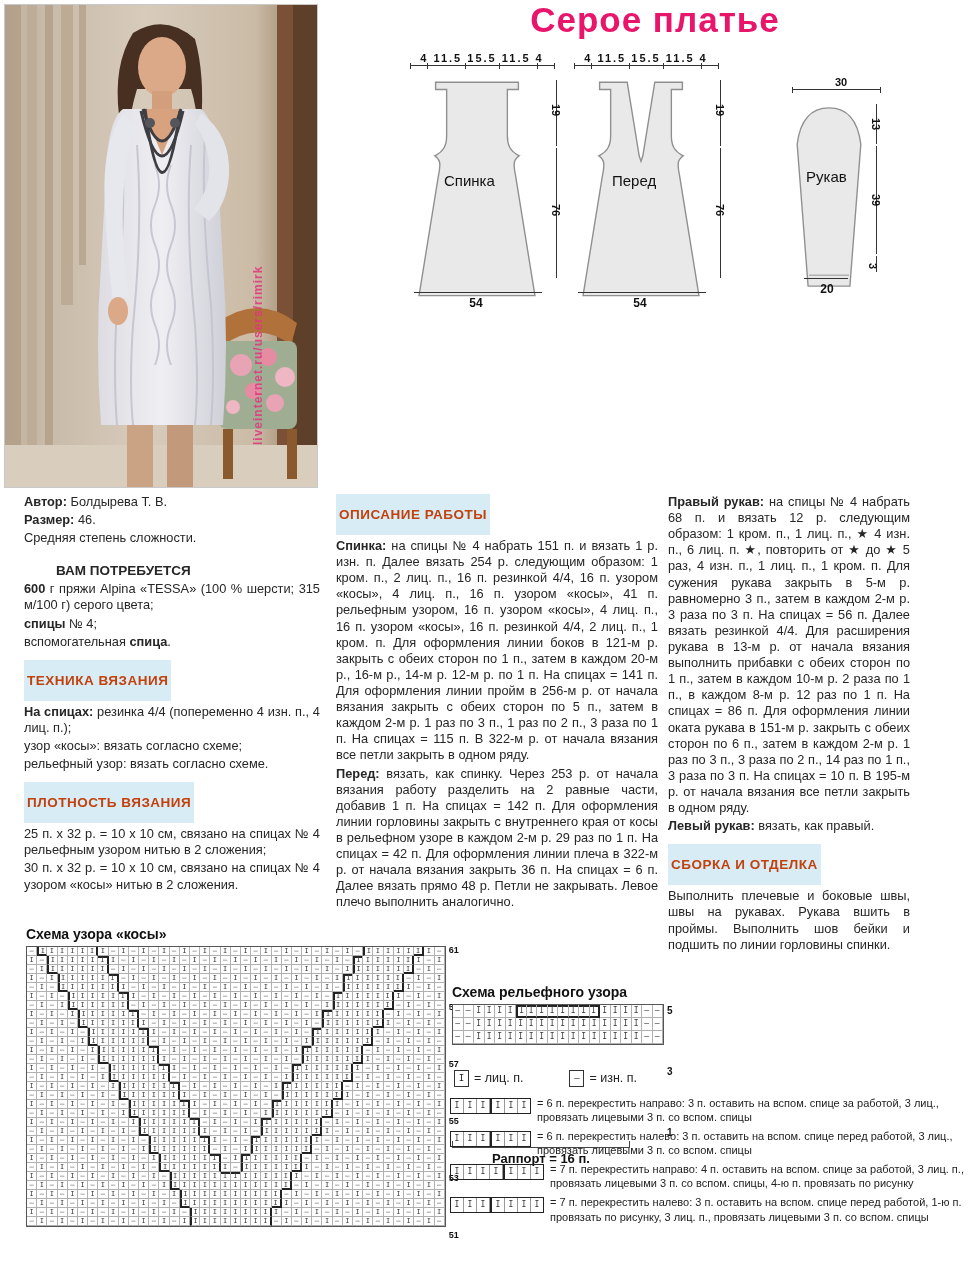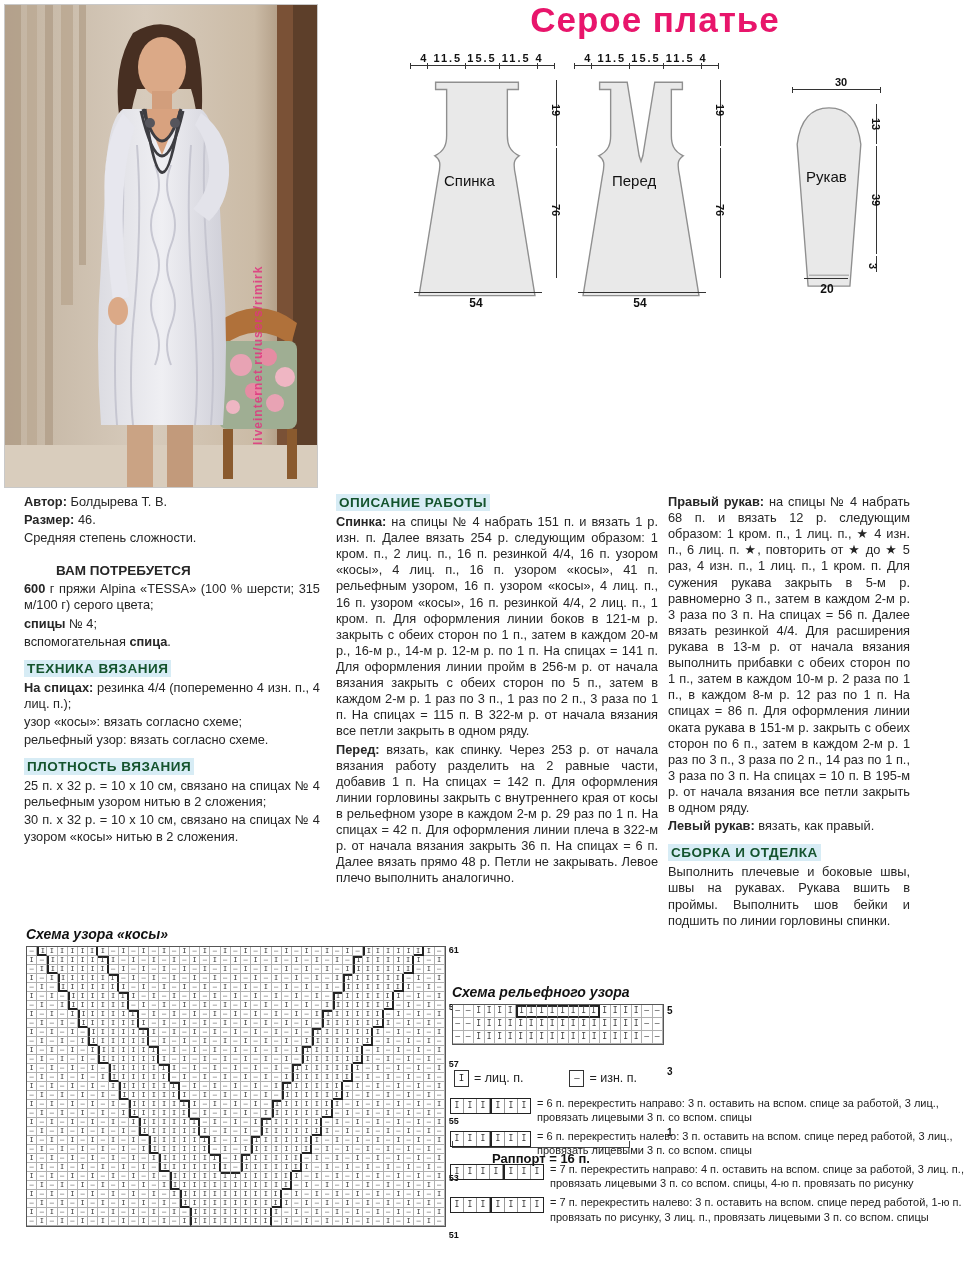--- a/index.html
+++ b/index.html
@@ -27,26 +27,26 @@
   .vdim{position:absolute;font-size:11px;font-weight:bold;color:#111;transform:rotate(90deg);transform-origin:center;}
   .vline{position:absolute;width:1px;background:#333;}
   .hdim{position:absolute;font-size:12px;font-weight:bold;color:#111;text-align:center;}
   .bline{position:absolute;height:1px;background:#333;}
 
   
   .col{position:absolute;font-size:12.8px;line-height:1.26;text-align:justify;}
   .col p{margin:0 0 2px 0;}
   .blank{height:12px;}
   .h-black{font-weight:bold;font-size:13.5px;margin:2px 0 2px 0;padding-left:32px;}
-  .h-cyan{display:inline-block;font-weight:bold;font-size:13.5px;color:#14532d;
-          background:#d7ecf5;padding:0 3px;margin:8px 0 3px 0;letter-spacing:.5px;}
+  .h-cyan{display:inline-block;font-weight:bold;font-size:13.5px;color:#c2410c;
+          background:#d7ecf5;padding:12px 3px;margin:8px 0 3px 0;letter-spacing:.5px;}
   .h-cyan.first{margin-top:0;}
 
   
-  .chart-title{font-weight:bold;font-size:14px;color:#111;margin-bottom:4px;font-style:italic;}
+  .chart-title{font-weight:bold;font-size:14px;color:#111;margin-bottom:4px;}
   .kchart{border:1px solid #555;display:inline-block;background:#fff;}
   .krow{display:flex;height:9px;}
   .krow.tall{height:13px;}
   .cell{box-sizing:border-box;width:10.2px;border-right:1px solid #b0b0b0;border-bottom:1px solid #b0b0b0;
         font-family:"DejaVu Sans Mono",monospace;font-size:7px;line-height:8px;text-align:center;color:#3a3a3a;
         overflow:hidden;}
   .krow.tall .cell{width:10.5px;font-size:8px;line-height:12px;}
   .cell.bl{border-left:2px solid #222;}
   .cell.br{border-right:2px solid #222;}
   .cell.bt{box-shadow:inset 0 2px 0 #222;}

